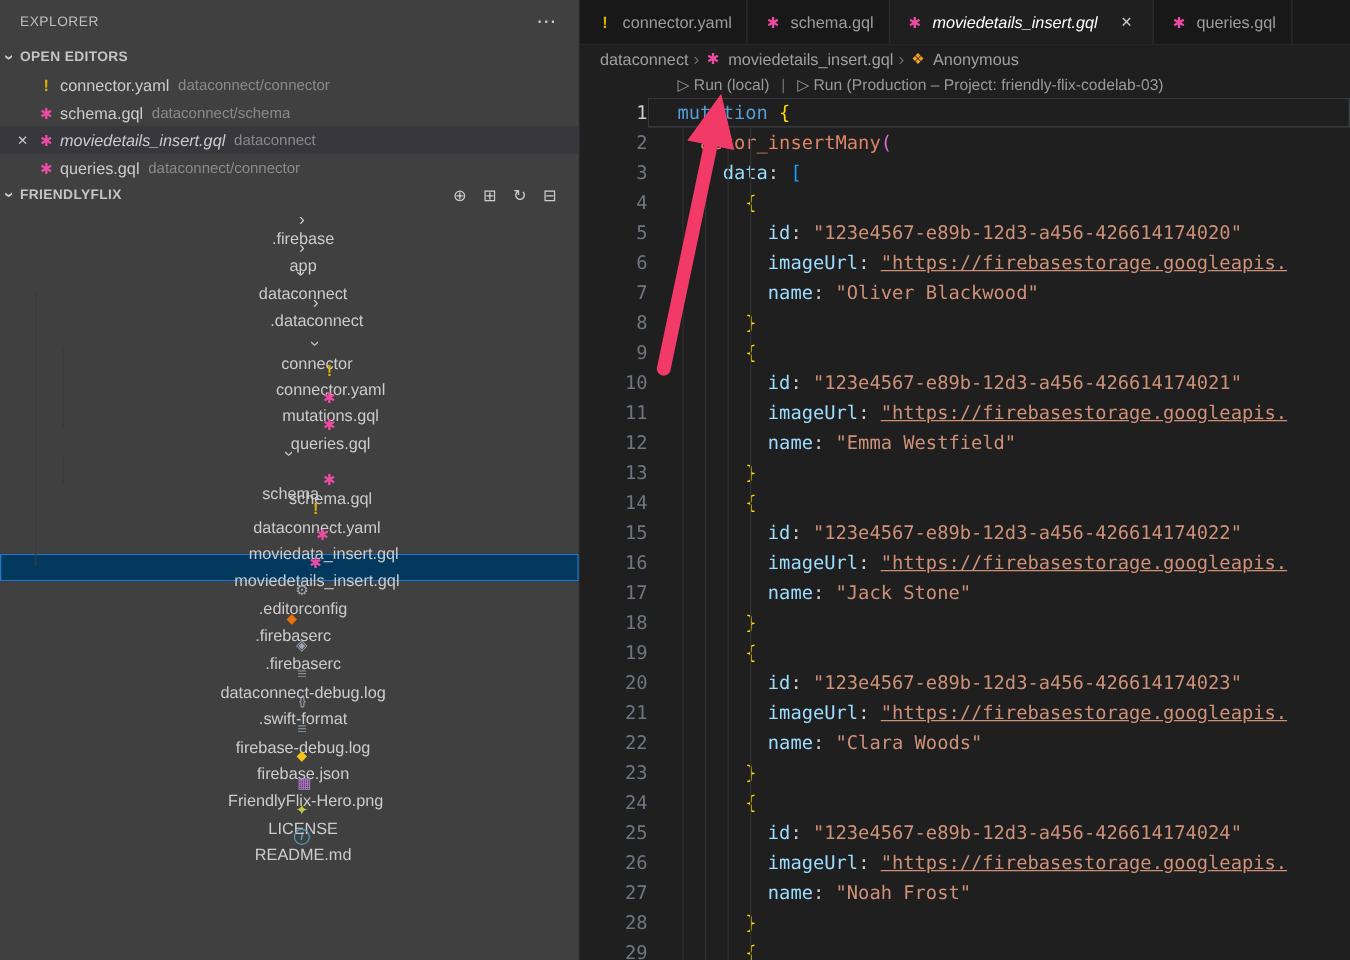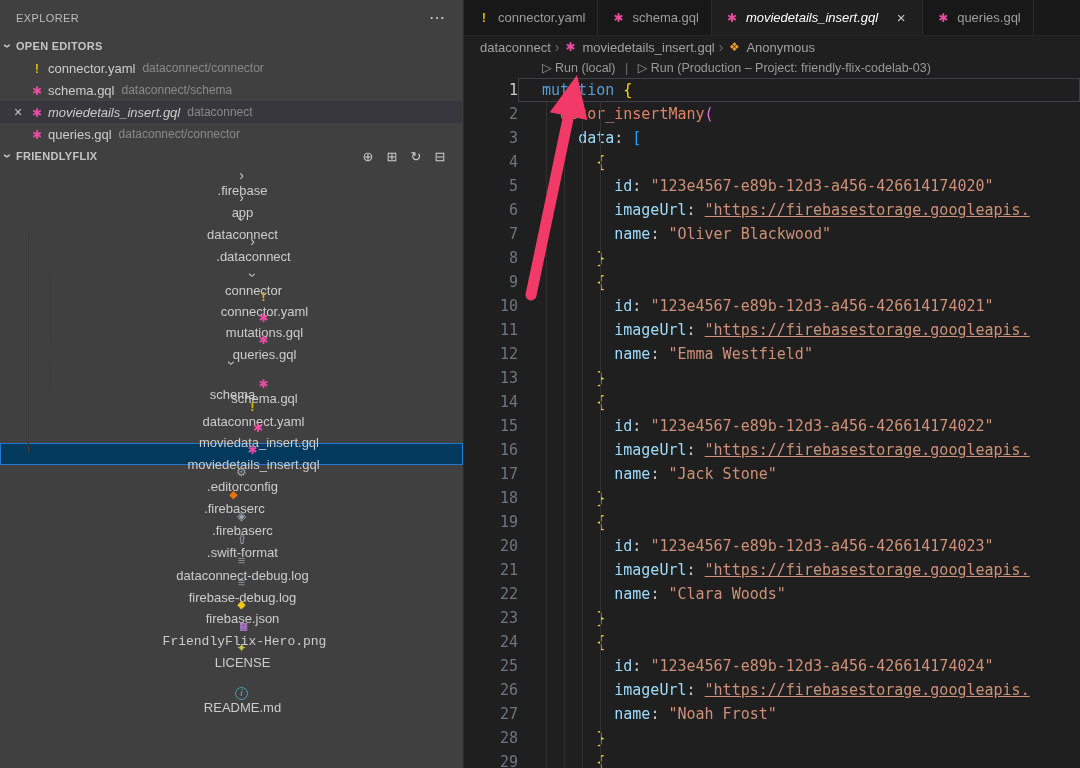--- a/index.html
+++ b/index.html
@@ -207,44 +207,44 @@
         </div>
         <div class="tree-row" style="padding-left: 4px;">
           <span class="tree-icon ic-flame"></span>
           <span class="tree-label">.firebaserc</span>
         </div>
         <div class="tree-row" style="padding-left: 20px;">
           <span class="tree-icon ic-diamond"></span>
           <span class="tree-label">.firebaserc</span>
         </div>
         <div class="tree-row" style="padding-left: 20px;">
+          <span class="tree-icon ic-log"></span>
+          <span class="tree-label">dataconnect-debug.log</span>
+        </div>
+        <div class="tree-row" style="padding-left: 20px;">
           <span class="tree-icon ic-braces"></span>
           <span class="tree-label">.swift-format</span>
         </div>
         <div class="tree-row" style="padding-left: 20px;">
           <span class="tree-icon ic-log"></span>
-          <span class="tree-label">dataconnect-debug.log</span>
-        </div>
-        <div class="tree-row" style="padding-left: 20px;">
-          <span class="tree-icon ic-log"></span>
           <span class="tree-label">firebase-debug.log</span>
         </div>
         <div class="tree-row" style="padding-left: 20px;">
           <span class="tree-icon ic-json"></span>
           <span class="tree-label">firebase.json</span>
         </div>
-        <div class="tree-row" style="padding-left: 24px; font-family: Liberation Mono, monospace;">
+        <div class="tree-row" style="padding-left: 24px;">
           <span class="tree-icon ic-image"></span>
           <span class="tree-label">FriendlyFlix-Hero.png</span>
         </div>
         <div class="tree-row" style="padding-left: 20px;">
           <span class="tree-icon ic-license"></span>
           <span class="tree-label">LICENSE</span>
         </div>
-        <div class="tree-row" style="padding-left: 20px; margin-top: 24px;">
+        <div class="tree-row" style="padding-left: 20px;">
           <span class="tree-icon ic-info"></span>
           <span class="tree-label">README.md</span>
         </div>
       </div>
 
     <div class="tree-guide" style="left:28px;top:233px;height:220px;"></div>
     <div class="tree-guide" style="left:50px;top:277px;height:66px;"></div>
     <div class="tree-guide" style="left:50px;top:365px;height:22px;"></div>
   </aside>
 

